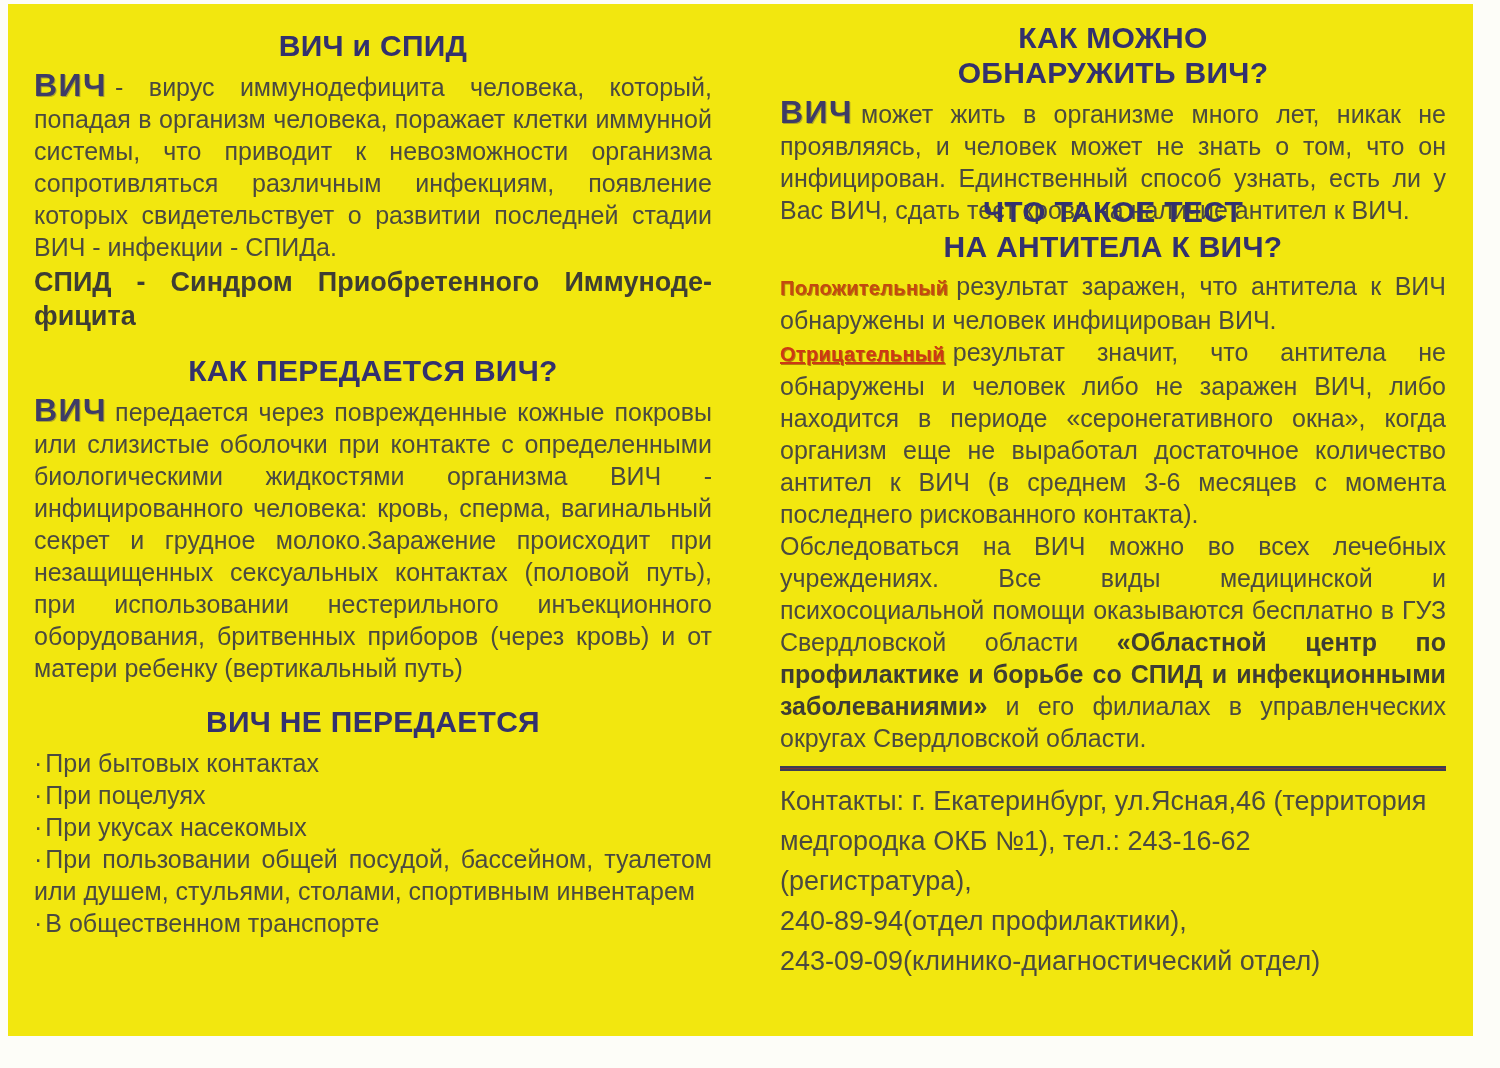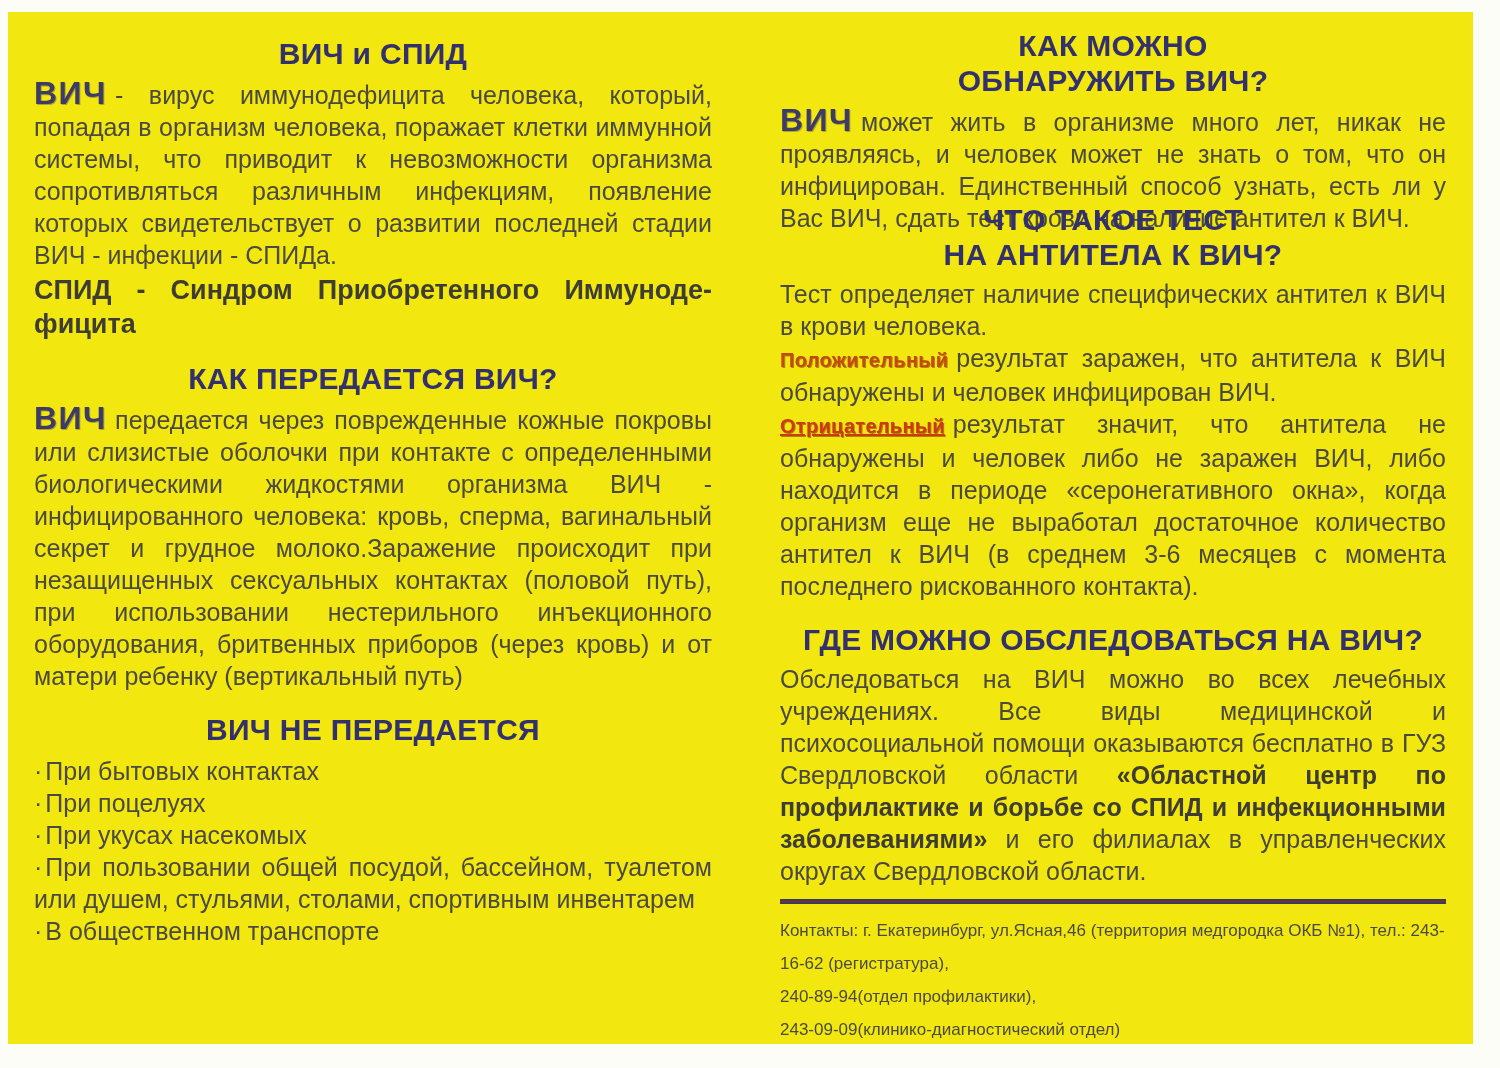--- a/index.html
+++ b/index.html
@@ -3,21 +3,21 @@
 <meta charset="utf-8">
 <style>
   html, body { margin: 0; padding: 0; }
   body {
     width: 1500px; height: 1068px;
     position: relative; overflow: hidden;
     background: var(--margin_bg, #fdfdf8);
     font-family: "Liberation Sans", "DejaVu Sans", sans-serif;
   }
   .paper {
-    position: absolute; left: 8px; top: 12px;
+    position: absolute; left: 8px; top: 4px;
     width: 1465px; height: 1032px;
     background: var(--paper, #f2e70f);
   }
   .col { position: absolute; top: 0; }
   .col-left  { left: 26px;  width: 678px; padding-top: 24px; }
   .col-right { left: 772px; width: 666px; padding-top: 16px; }
 
   .heading {
     margin: 0; text-align: center;
     font-size: 30px; line-height: 35px; font-weight: bold;
@@ -60,21 +60,21 @@
 
   .b-inline { font-weight: bold; color: var(--ink_bold, #3e3d34); }
 
   .divider {
     height: 5px; margin: 12px 0 10px;
     background: linear-gradient(to bottom,
       var(--divider_dark, #3e3c55) 0 2px,
       var(--divider_red, #7a3436) 2px 3px,
       var(--divider_dark, #3e3c55) 3px 5px);
   }
-  .contacts { font-size: 17px; line-height: 33px; color: var(--ink, #4b4a40); }
+  .contacts { font-size: 27px; line-height: 40px; color: var(--ink, #4b4a40); }
   .cline { display: block; }
 </style>
 </head>
 <body>
 
 <div class="paper">
 
   <div class="col col-left">
     <h2 class="heading gap-bottom">ВИЧ и СПИД</h2>
     <p class="body"><span class="lead">ВИЧ</span><span>- вирус иммунодефицита человека, который, попадая в организм человека, поражает клетки иммунной системы, что приводит к невозможности организма сопротивляться различным инфекциям, появление которых свидетельствует о развитии последней стадии ВИЧ - инфекции - СПИДа.</span></p>
@@ -100,25 +100,23 @@
     <h2 class="heading gap-bottom">
       <span class="hl">КАК МОЖНО</span>
       <span class="hl">ОБНАРУЖИТЬ ВИЧ?</span>
     </h2>
     <p class="body"><span class="lead">ВИЧ</span><span>может жить в организме много лет, никак не проявляясь, и человек может не знать о том, что он инфицирован. Единственный способ узнать, есть ли у Вас ВИЧ, сдать тест крови на наличие антител к ВИЧ.</span></p>
 
     <h2 class="heading overlap gap-bottom">
       <span class="hl">ЧТО ТАКОЕ ТЕСТ</span>
       <span class="hl">НА АНТИТЕЛА К ВИЧ?</span>
     </h2>
-    <p class="body">Тест определяет наличие специфических антител к ВИЧ в крови человека.</p>
     <p class="body"><span class="red-lead red-pos">Положительный</span><span>результат заражен, что антитела к ВИЧ обнаружены и человек инфицирован ВИЧ.</span></p>
     <p class="body"><span class="red-lead red-neg">Отрицательный</span><span>результат значит, что антитела не обнаружены и человек либо не заражен ВИЧ, либо находится в периоде «серонегативного окна», когда организм еще не выработал достаточное количество антител к ВИЧ (в среднем 3-6 месяцев с момента последнего рискованного контакта).</span></p>
 
-    <h2 class="heading gap-top gap-bottom">ГДЕ МОЖНО ОБСЛЕДОВАТЬСЯ НА ВИЧ?</h2>
     <p class="body"><span>Обследоваться на ВИЧ можно во всех лечебных учреждениях. Все виды медицинской и психосоциальной помощи оказываются бесплатно в ГУЗ Свердловской области </span><span class="b-inline">«Областной центр по профилактике и борьбе со СПИД и инфекционными заболеваниями»</span><span> и его филиалах в управленческих округах Свердловской области.</span></p>
 
     <div class="divider"></div>
 
     <div class="contacts">
       <span class="cline">Контакты: г. Екатеринбург, ул.Ясная,46 (территория медгородка ОКБ №1), тел.: 243-16-62 (регистратура),</span>
       <span class="cline">240-89-94(отдел профилактики),</span>
       <span class="cline">243-09-09(клинико-диагностический отдел)</span>
     </div>
   </div>

